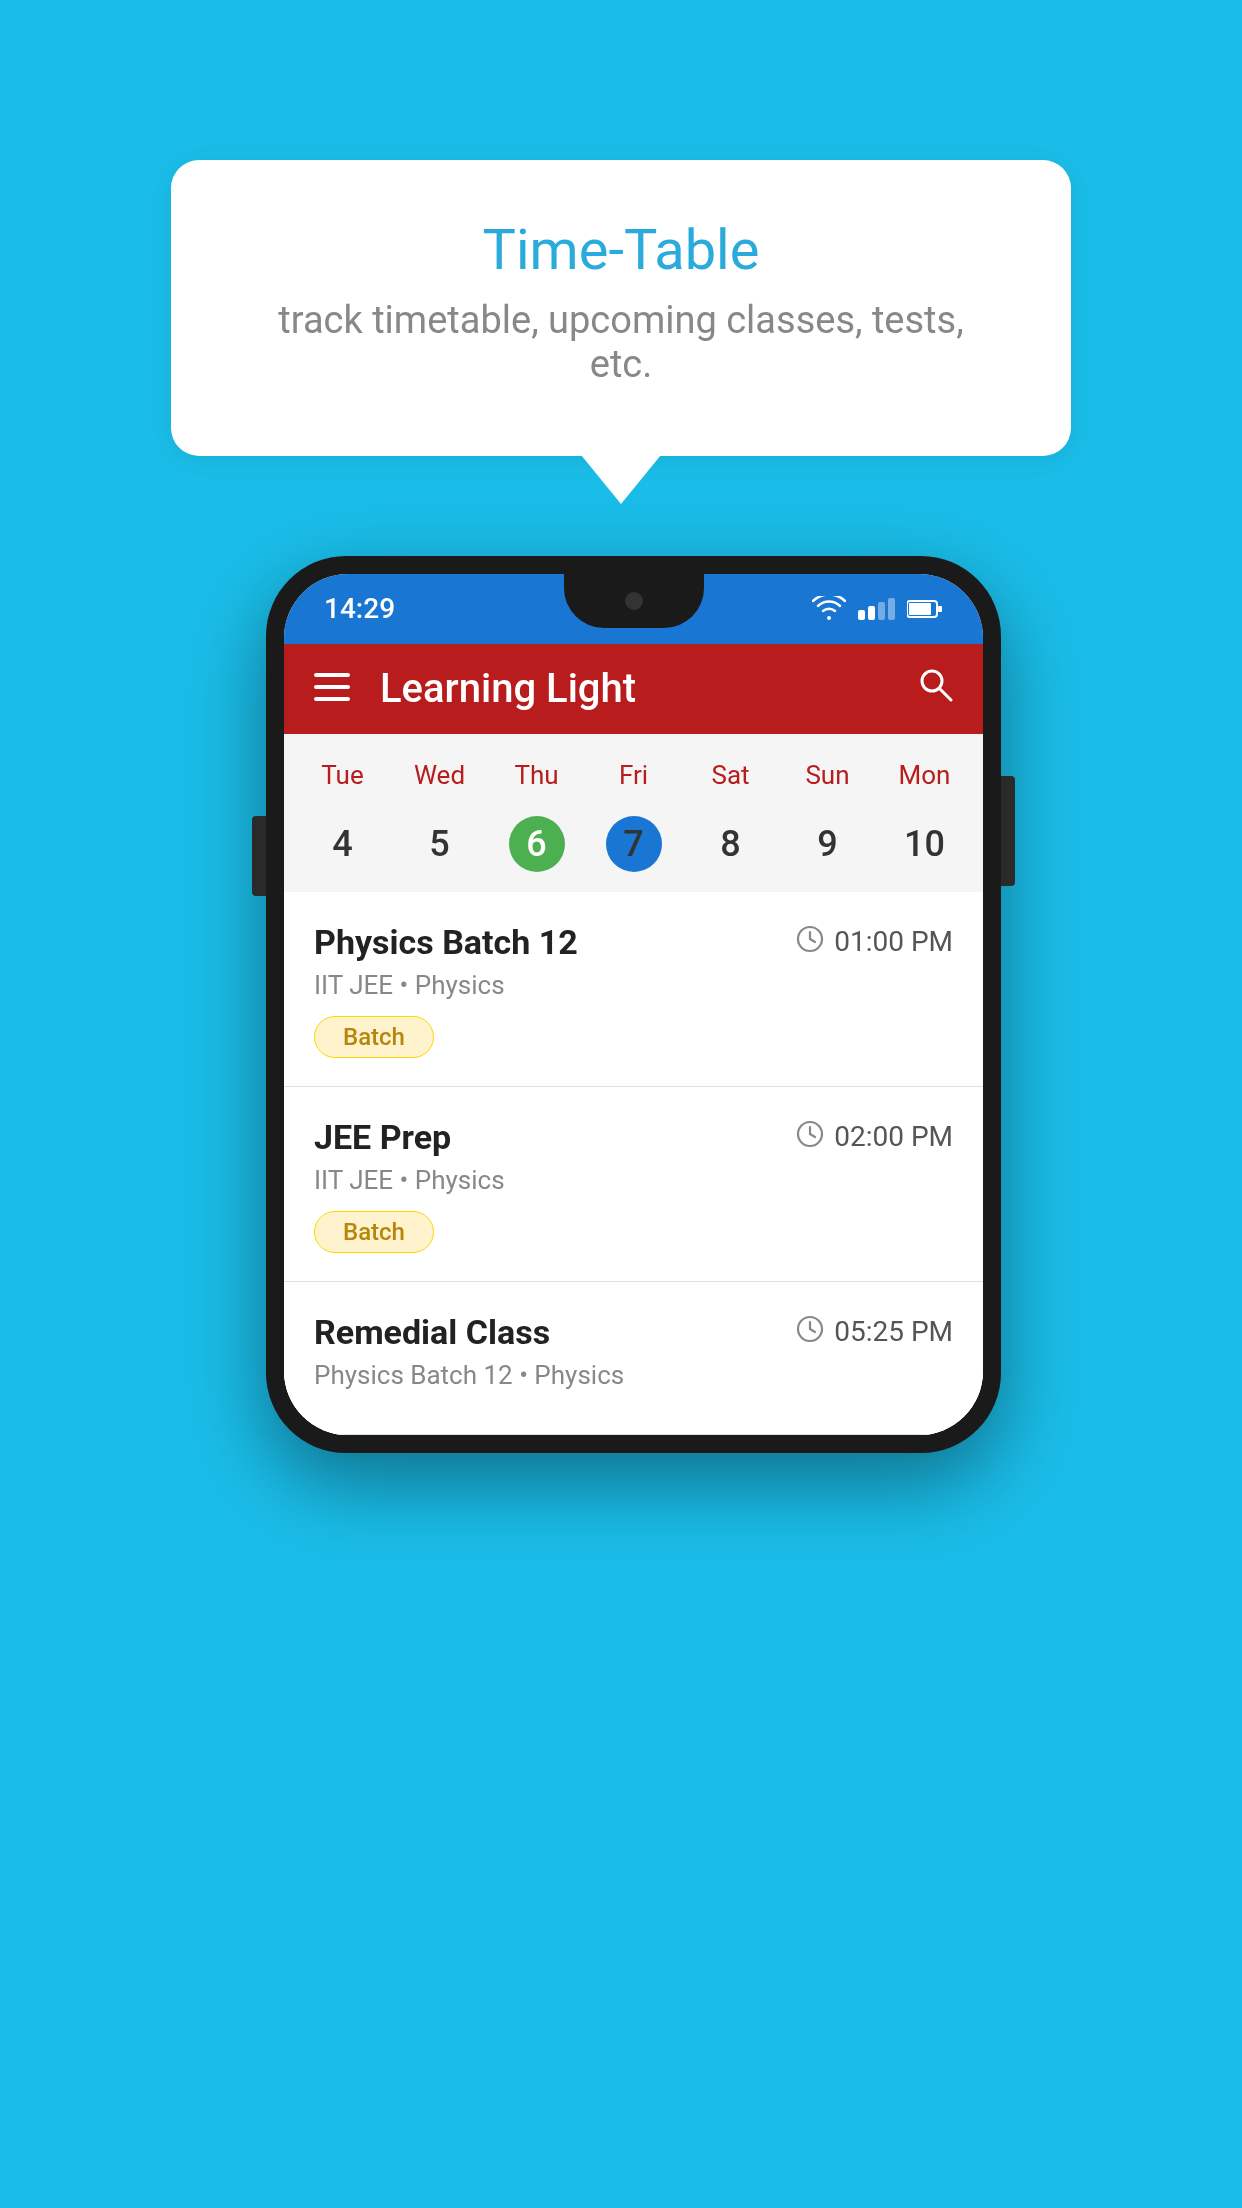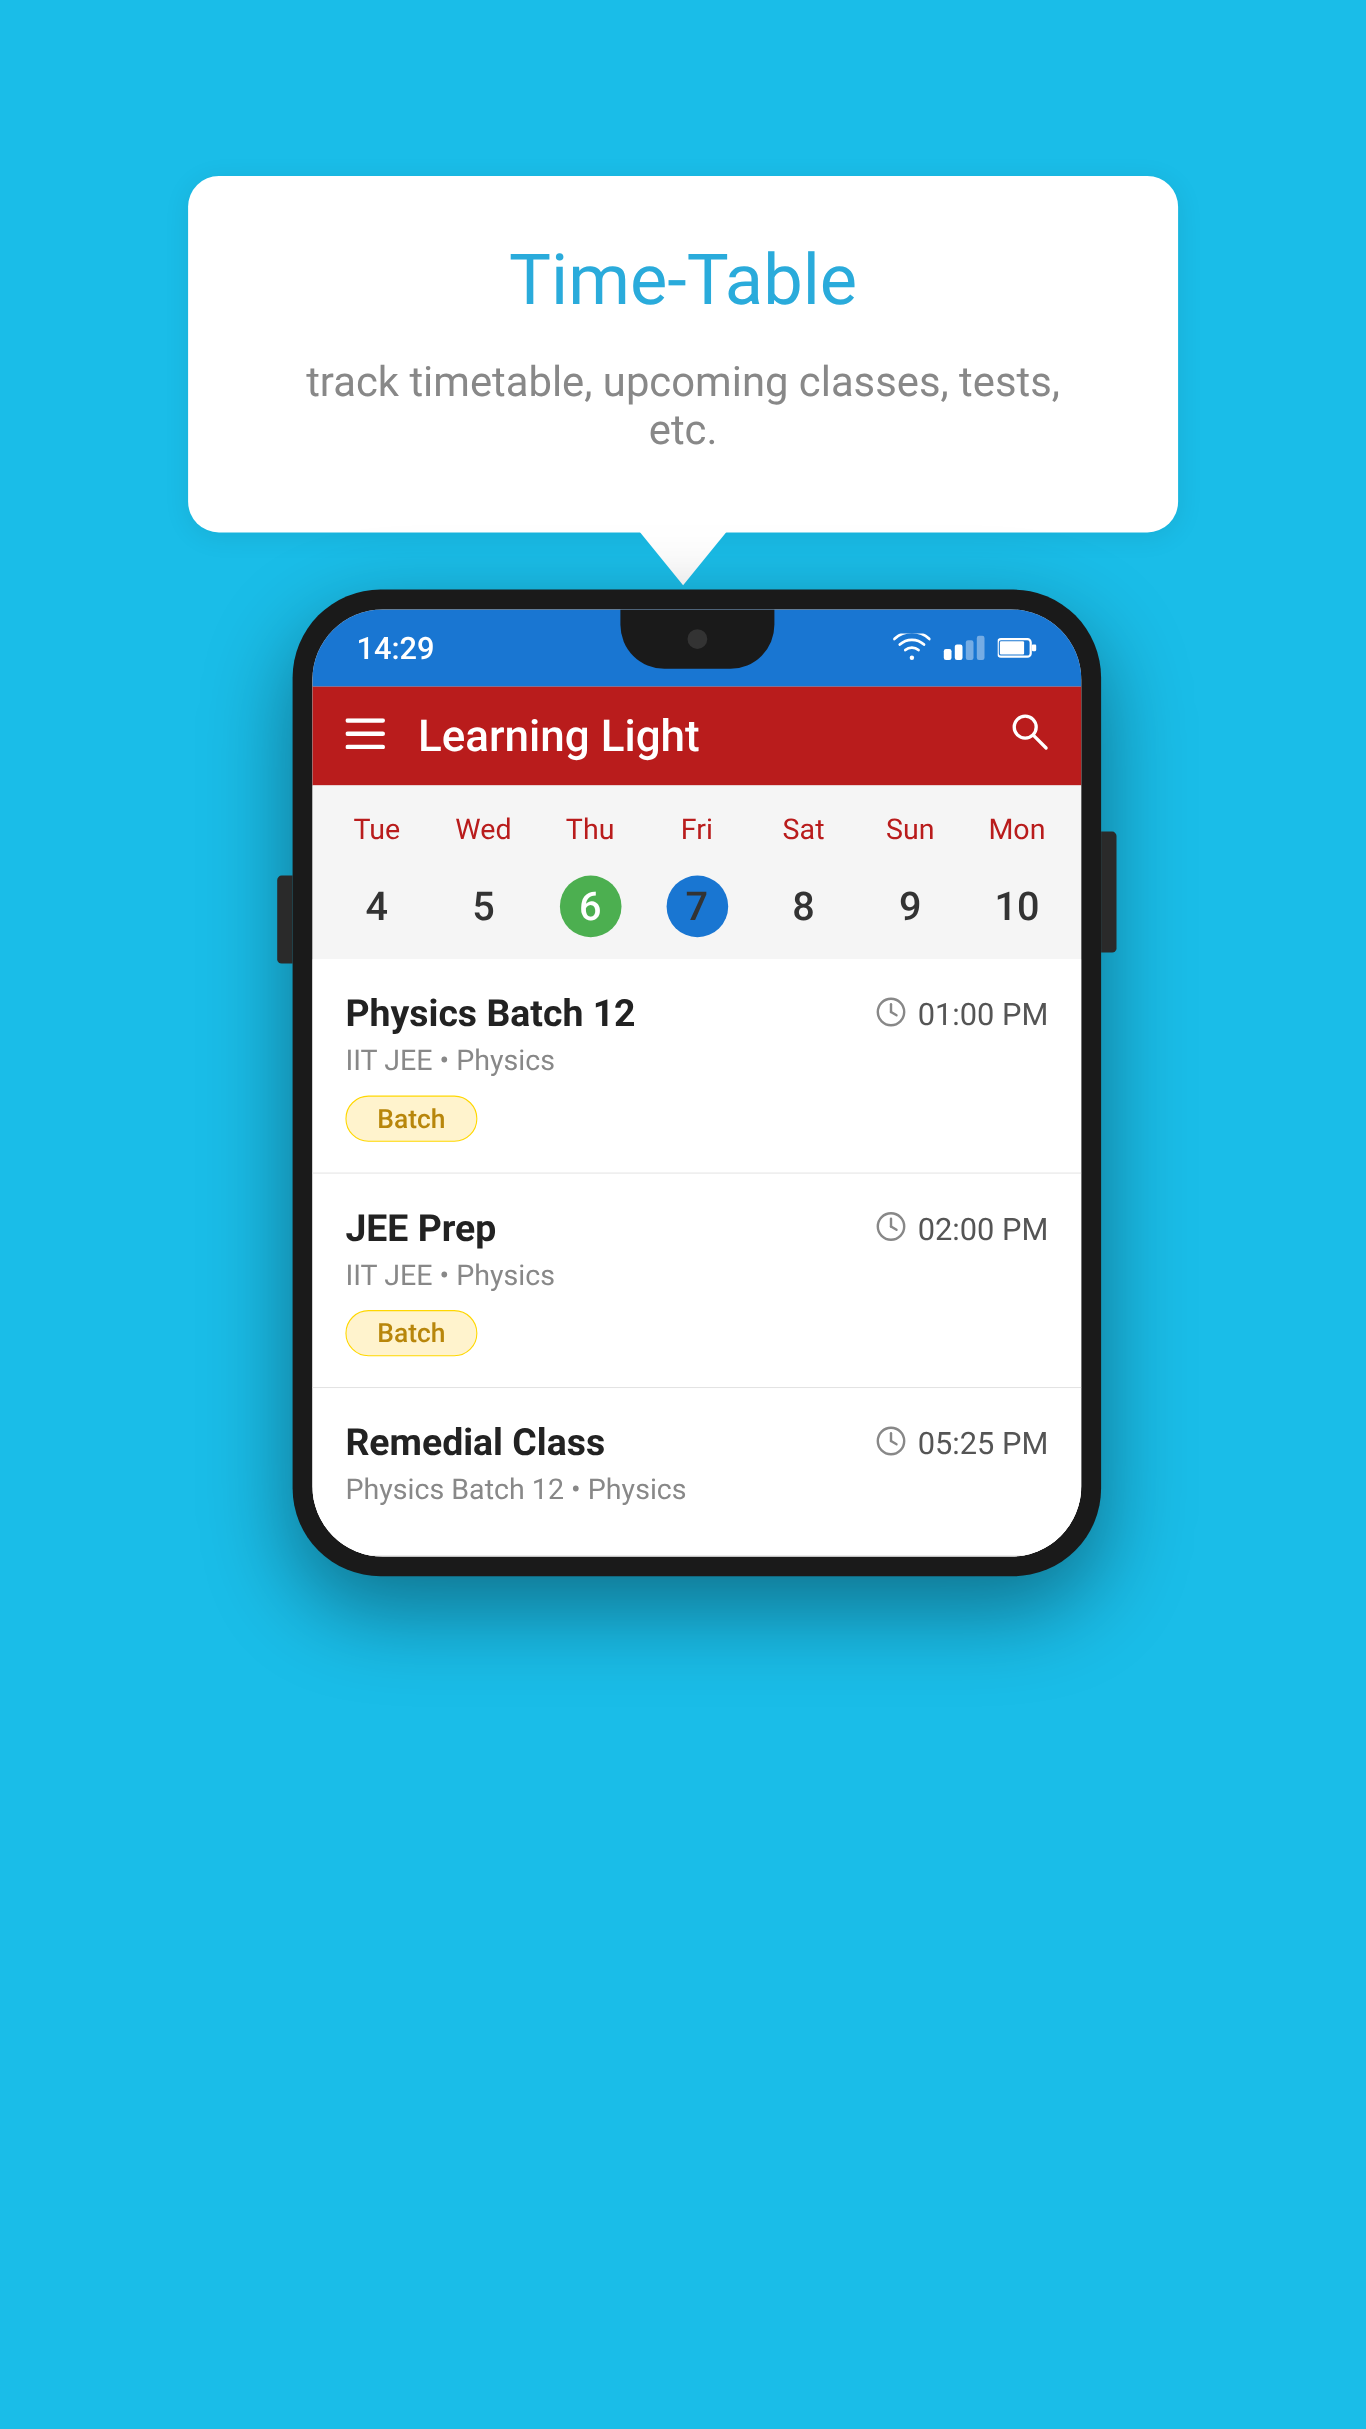--- a/index.html
+++ b/index.html
@@ -36,36 +36,36 @@
       left: 50%;
       transform: translateX(-50%);
       width: 0;
       height: 0;
       border-left: 44px solid transparent;
       border-right: 44px solid transparent;
       border-top: 54px solid white;
     }
 
     .bubble-title {
-      font-size: 64px;
+      font-size: 56px;
       font-weight: 400;
       color: #2AABDB;
       line-height: 1.1;
-      margin-bottom: 36px;
+      margin-bottom: 16px;
     }
 
     .bubble-subtitle {
       font-size: 38px;
       color: #888;
       font-weight: 400;
     }
 
     
     .phone-wrapper {
-      margin-top: 52px;
+      margin-top: 100px;
       position: relative;
       width: 760px;
       flex-shrink: 0;
       padding-left: 25px;
     }
 
     .phone-outer {
       background: #1a1a1a;
       border-radius: 80px;
       padding: 18px;

